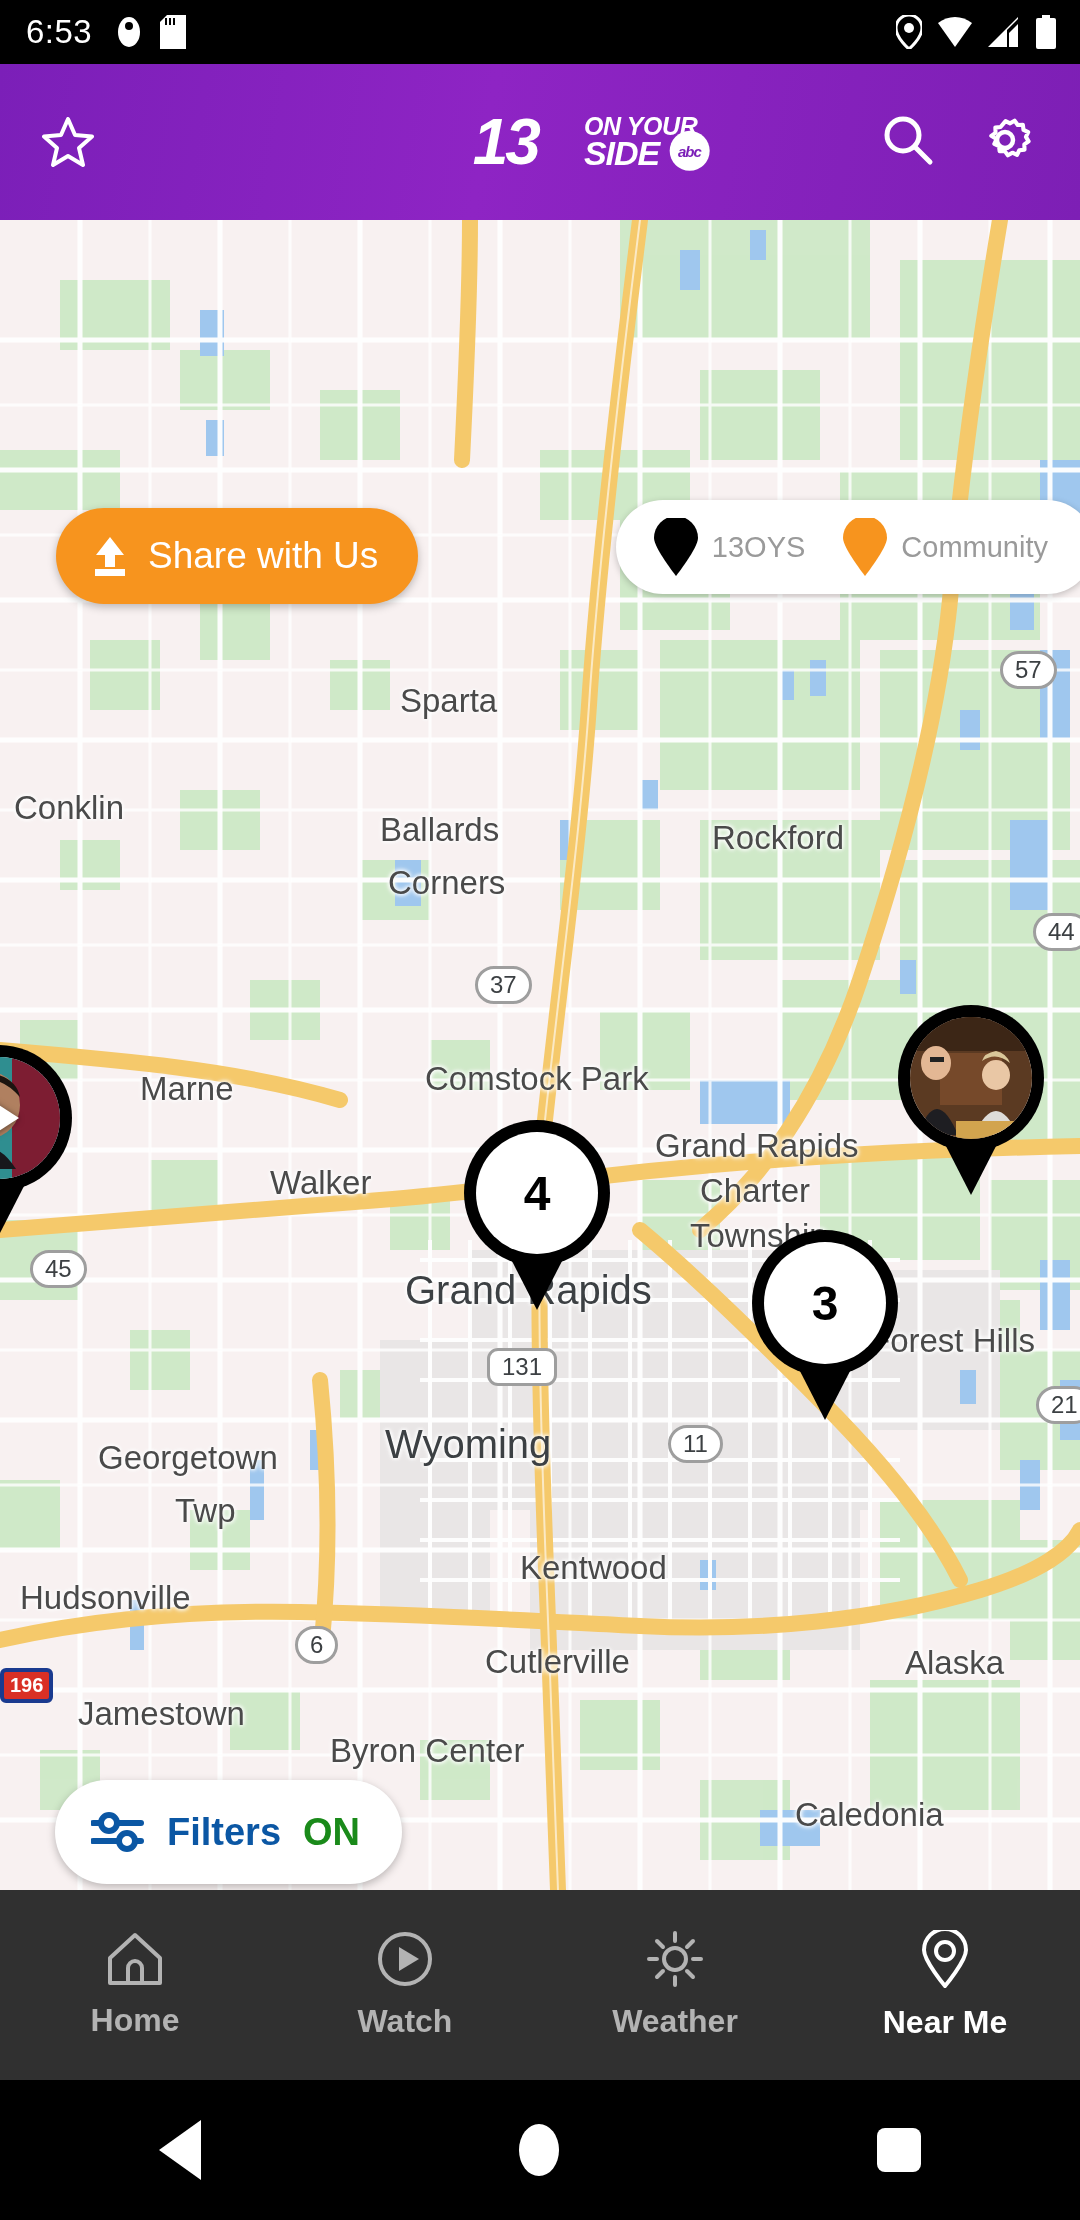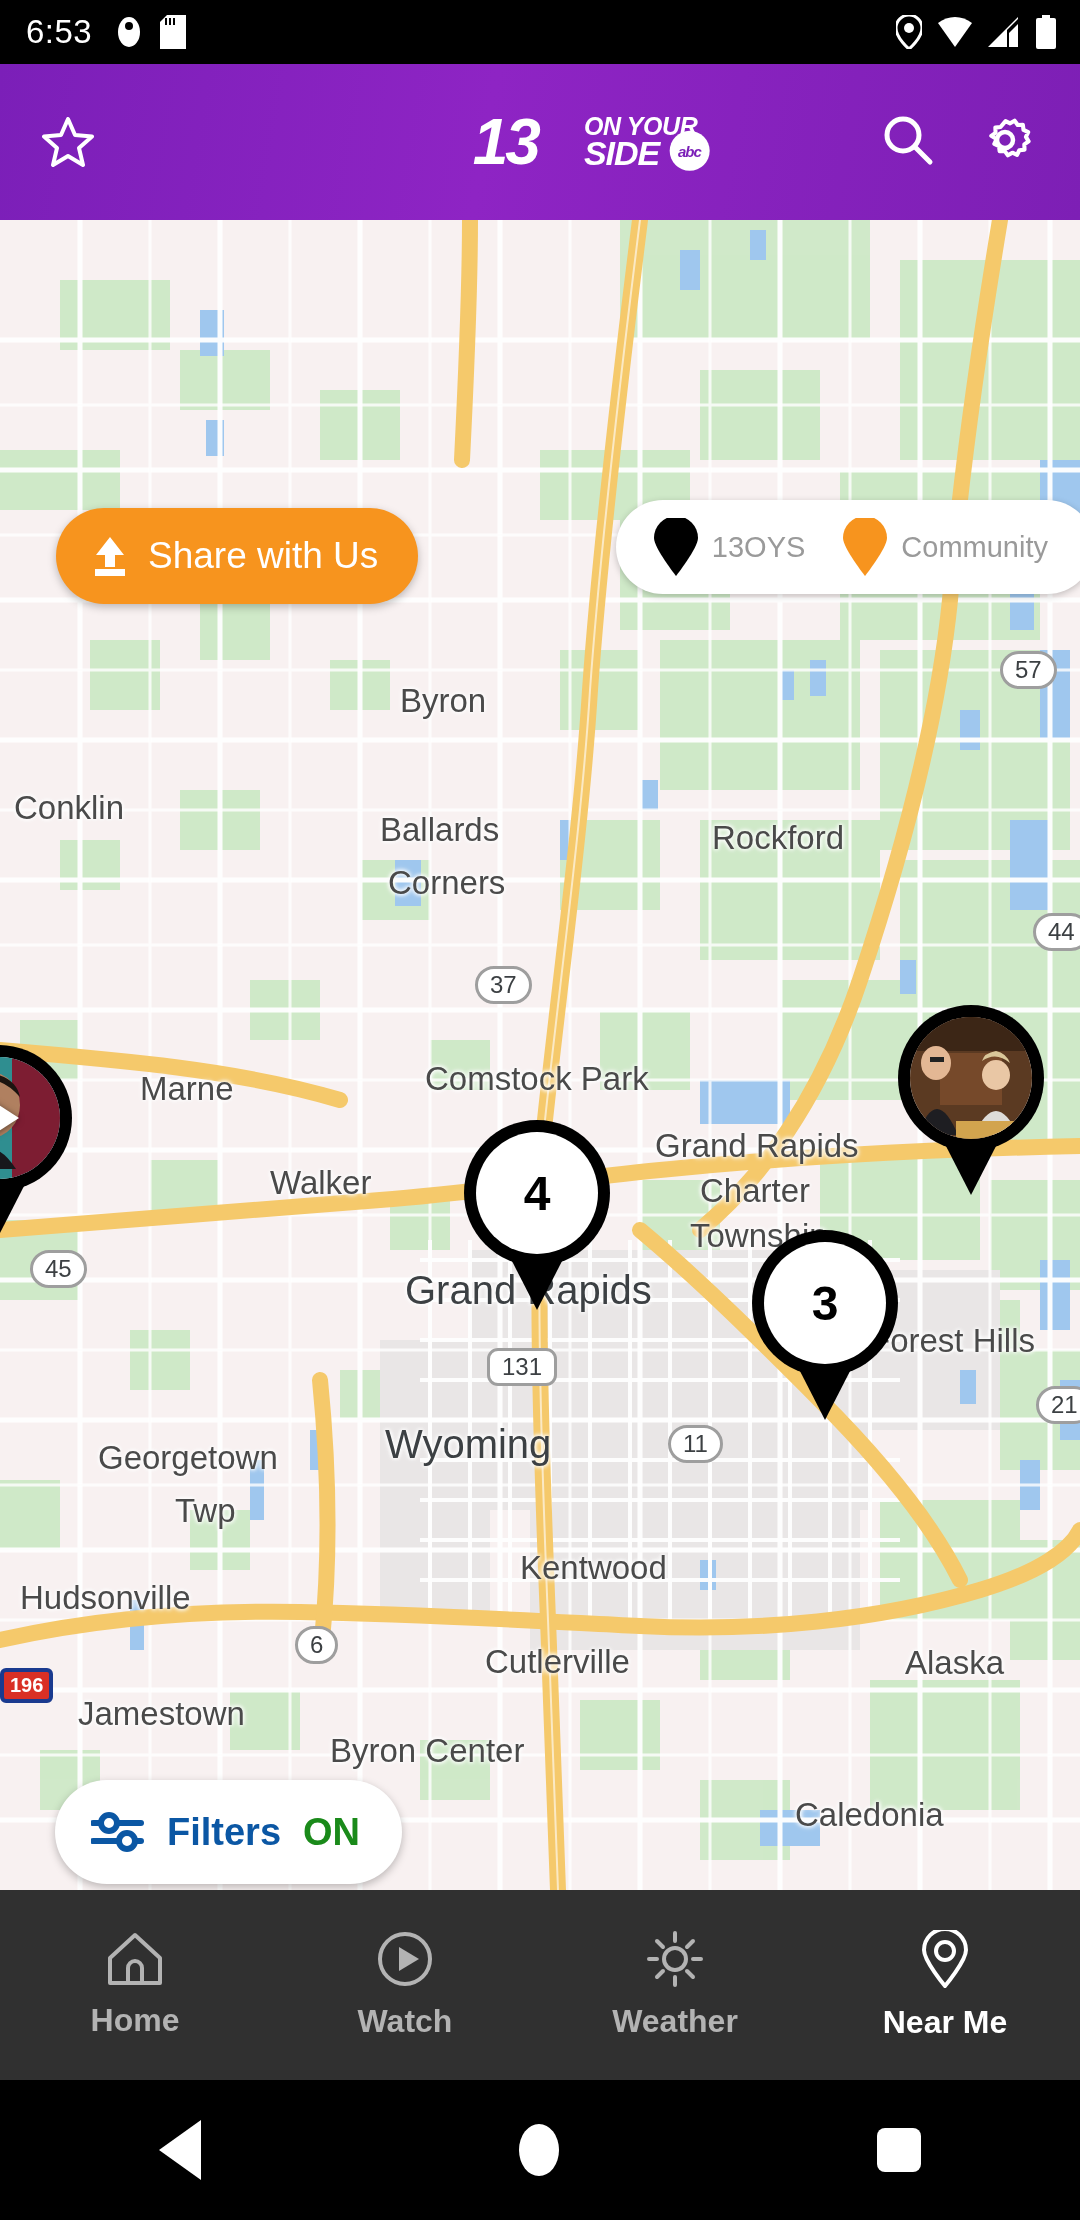--- a/index.html
+++ b/index.html
@@ -347,21 +347,21 @@
         <path d="M640 1010 C700 1060 760 1120 820 1180 C880 1240 930 1300 960 1360"></path>
         <path d="M0 830 C120 840 240 850 340 880"></path>
         <path d="M470 0 C470 80 466 160 462 240"></path>
       </g>
       <g fill="none" stroke="#ffffff" stroke-width="2" opacity=".6">
         <path d="M640 0 C620 160 600 330 590 470 C582 600 560 760 545 900 C535 1030 540 1200 548 1400 C552 1530 556 1620 558 1670"></path>
       </g>
     </svg>
 
     <div id="place-labels">
-        <div class="mk-label mid" style="left: 400px; top: 463px;">Byron</div>
+        <div class="mk-label mid" style="left: 400px; top: 463px;">Sparta</div>
         <div class="mk-label mid" style="left: 14px; top: 570px;">Conklin</div>
         <div class="mk-label mid" style="left: 380px; top: 592px;">Ballards</div>
         <div class="mk-label mid" style="left: 388px; top: 645px;">Corners</div>
         <div class="mk-label mid" style="left: 712px; top: 600px;">Rockford</div>
         <div class="mk-label mid" style="left: 140px; top: 851px;">Marne</div>
         <div class="mk-label mid" style="left: 425px; top: 841px;">Comstock Park</div>
         <div class="mk-label mid" style="left: 270px; top: 945px;">Walker</div>
         <div class="mk-label mid" style="left: 655px; top: 908px;">Grand Rapids</div>
         <div class="mk-label mid" style="left: 700px; top: 953px;">Charter</div>
         <div class="mk-label mid" style="left: 690px; top: 998px;">Township</div>

